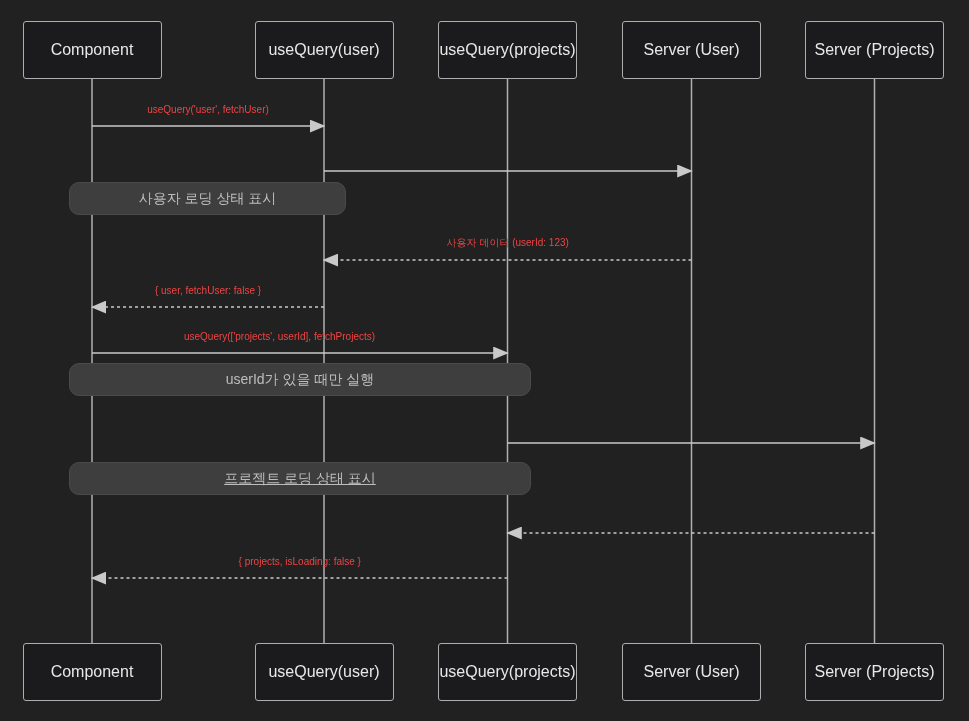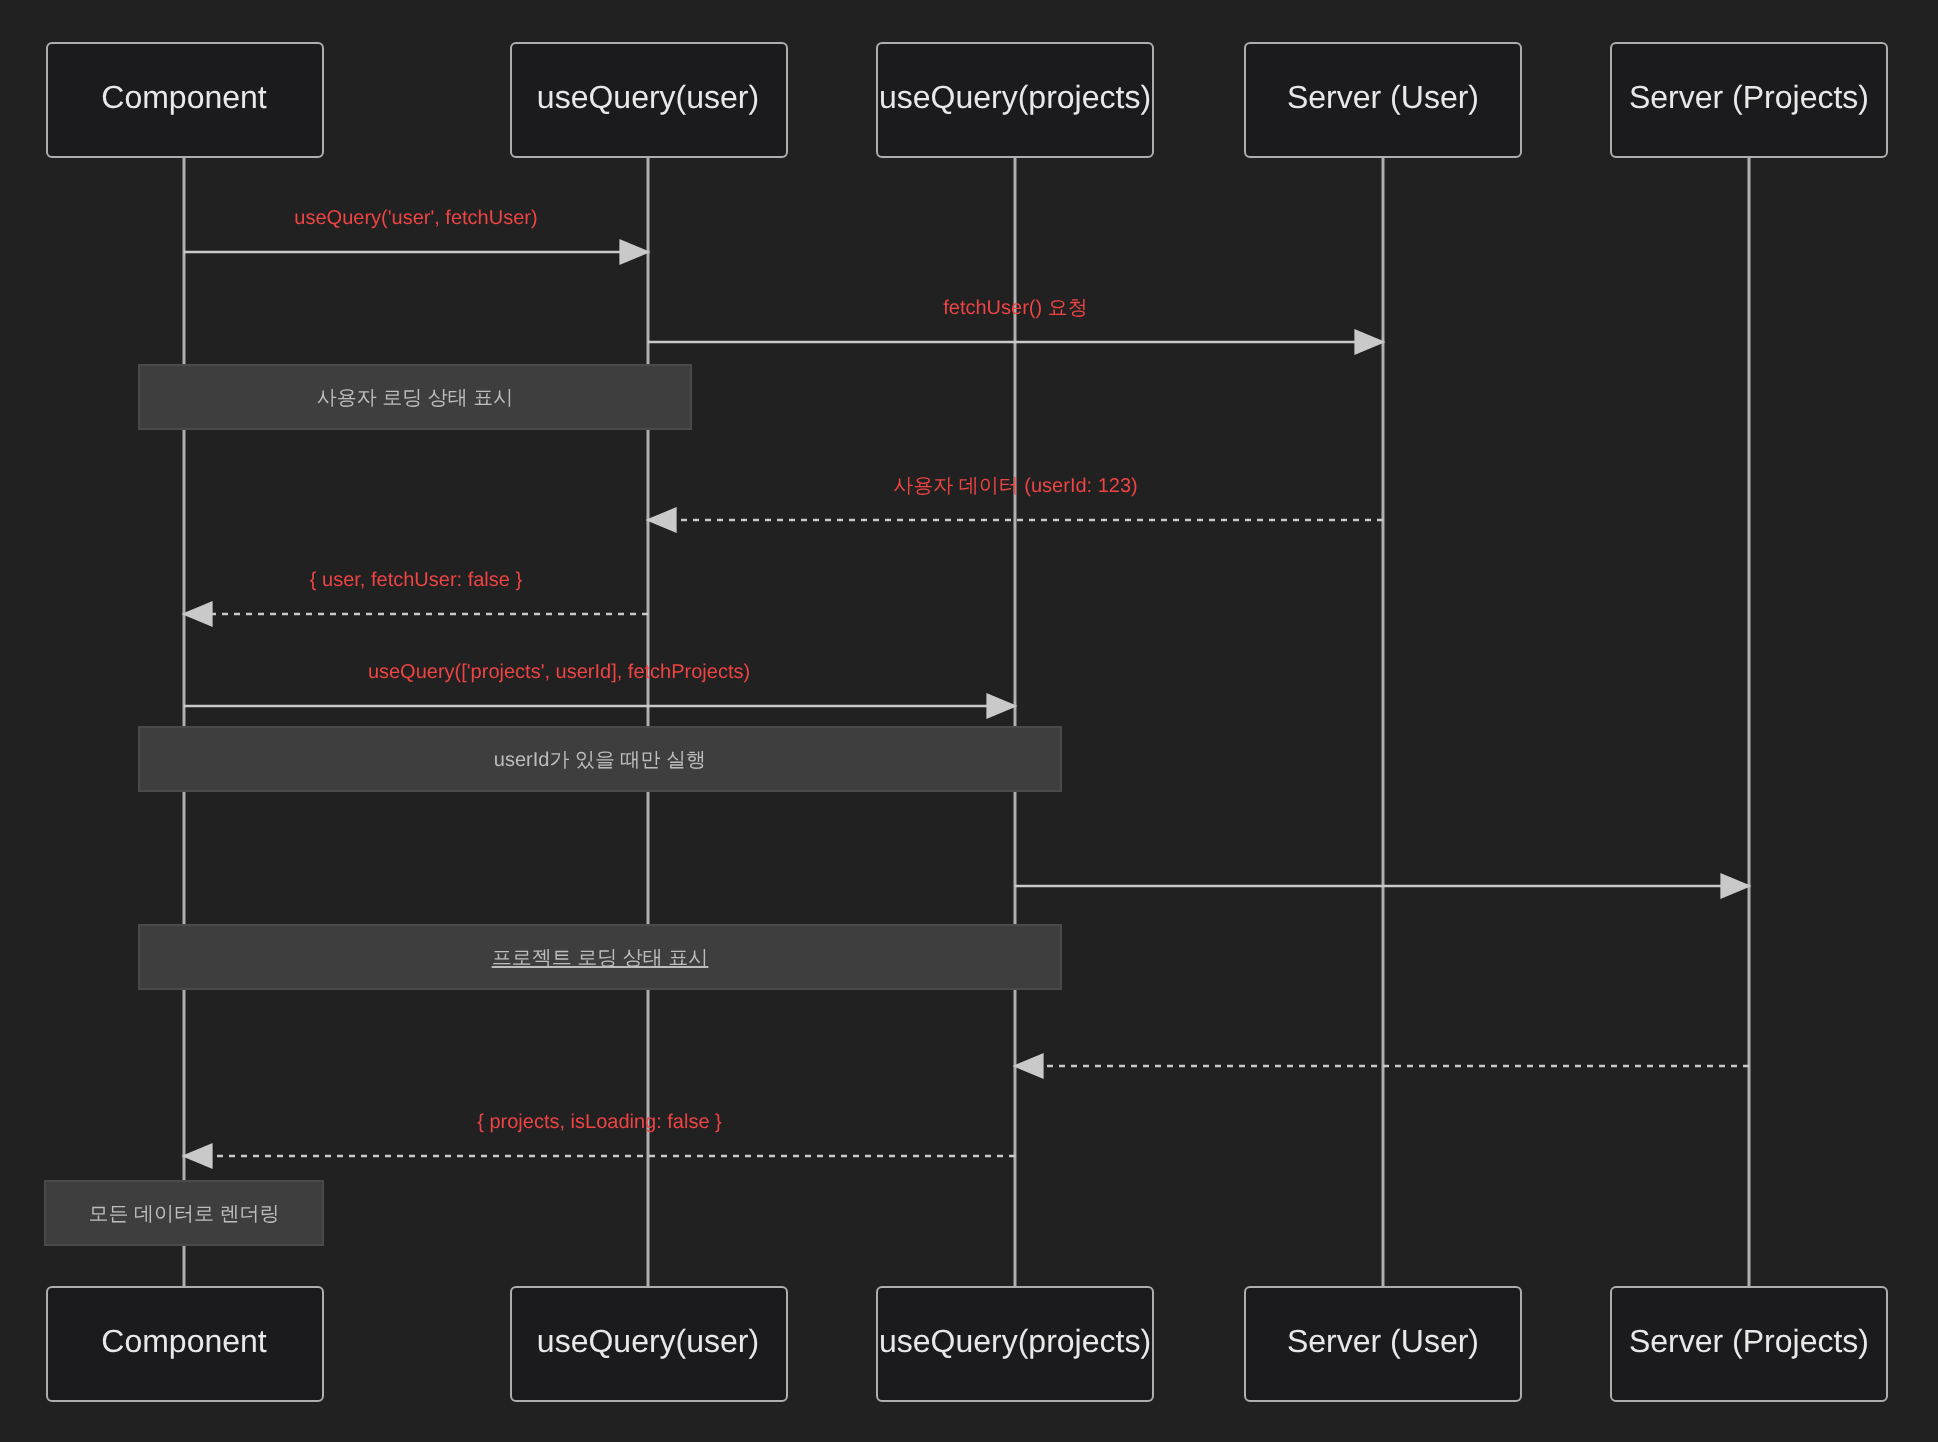--- a/index.html
+++ b/index.html
@@ -32,23 +32,23 @@
     justify-content: center;
     color: #e8e8e8;
     font-size: 16px;
     box-sizing: border-box;
     white-space: nowrap;
   }
   .note {
     position: absolute;
     background: #3e3e3e;
     border: 1px solid #4a4a4a;
-    border-radius: 0;
+    border-radius: 10px;
     color: #bdbdbd;
-    font-size: 10px;
+    font-size: 14px;
     display: flex;
     align-items: center;
     justify-content: center;
     box-sizing: border-box;
     white-space: nowrap;
   }
   .msg-label {
     position: absolute;
     color: #ef4444;
     font-size: 10px;
@@ -107,22 +107,20 @@
     <div class="actor" style="left: 622px; top: 643px;">
       <span>Server (User)</span>
     </div>
     <div class="actor" style="left: 805px; top: 21px;">
       <span>Server (Projects)</span>
     </div>
     <div class="actor" style="left: 805px; top: 643px;">
       <span>Server (Projects)</span>
     </div>
     <div class="msg-label" style="left: 92px; width: 232px; top: 98px;">useQuery('user', fetchUser)</div>
-    <div class="msg-label" style="left: 324px; width: 367.5px; top: 143px;">fetchUser() 요청</div>
     <div class="msg-label" style="left: 324px; width: 367.5px; top: 232px;">사용자 데이터 (userId: 123)</div>
     <div class="msg-label" style="left: 92px; width: 232px; top: 279px;">{ user, fetchUser: false }</div>
     <div class="msg-label" style="left: 92px; width: 375px; top: 325px;">useQuery(['projects', userId], fetchProjects)</div>
     <div class="msg-label" style="left: 92px; width: 415.5px; top: 550px;">{ projects, isLoading: false }</div>
     <div class="note" style="left: 69px; top: 182px; width: 277px; height: 33px;">사용자 로딩 상태 표시</div>
     <div class="note" style="left: 69px; top: 363px; width: 462px; height: 33px;">userId가 있을 때만 실행</div>
     <div class="note" style="left: 69px; top: 462px; width: 462px; height: 33px; text-decoration: underline;">프로젝트 로딩 상태 표시</div>
-    <div class="note" style="left: 22px; top: 590px; width: 140px; height: 33px;">모든 데이터로 렌더링</div>
   </div>
 
 </body></html>

